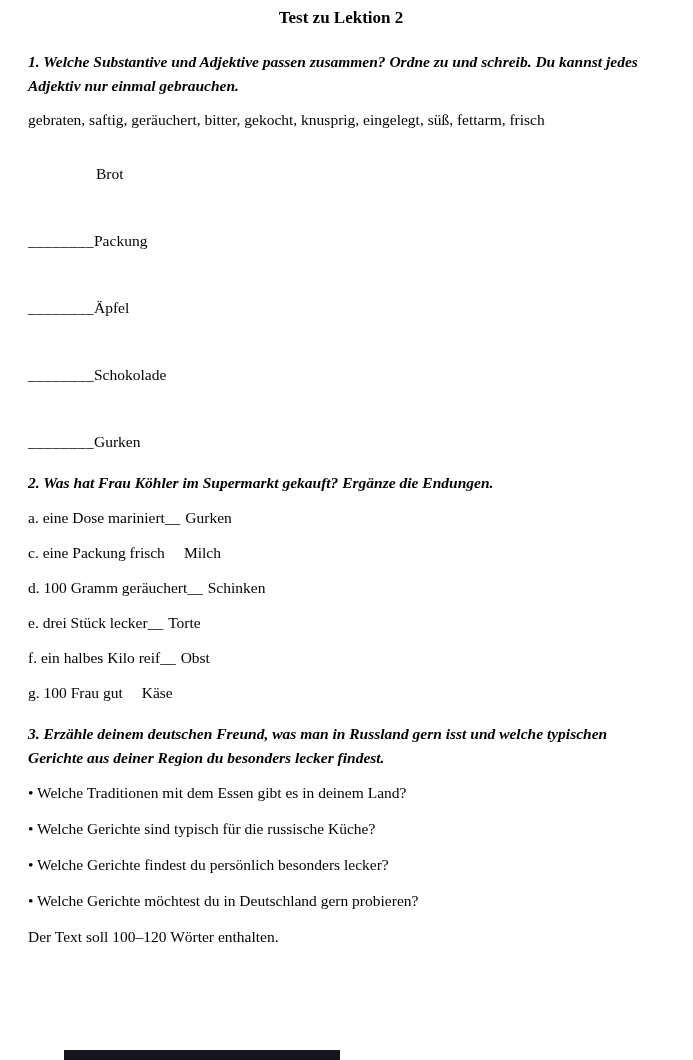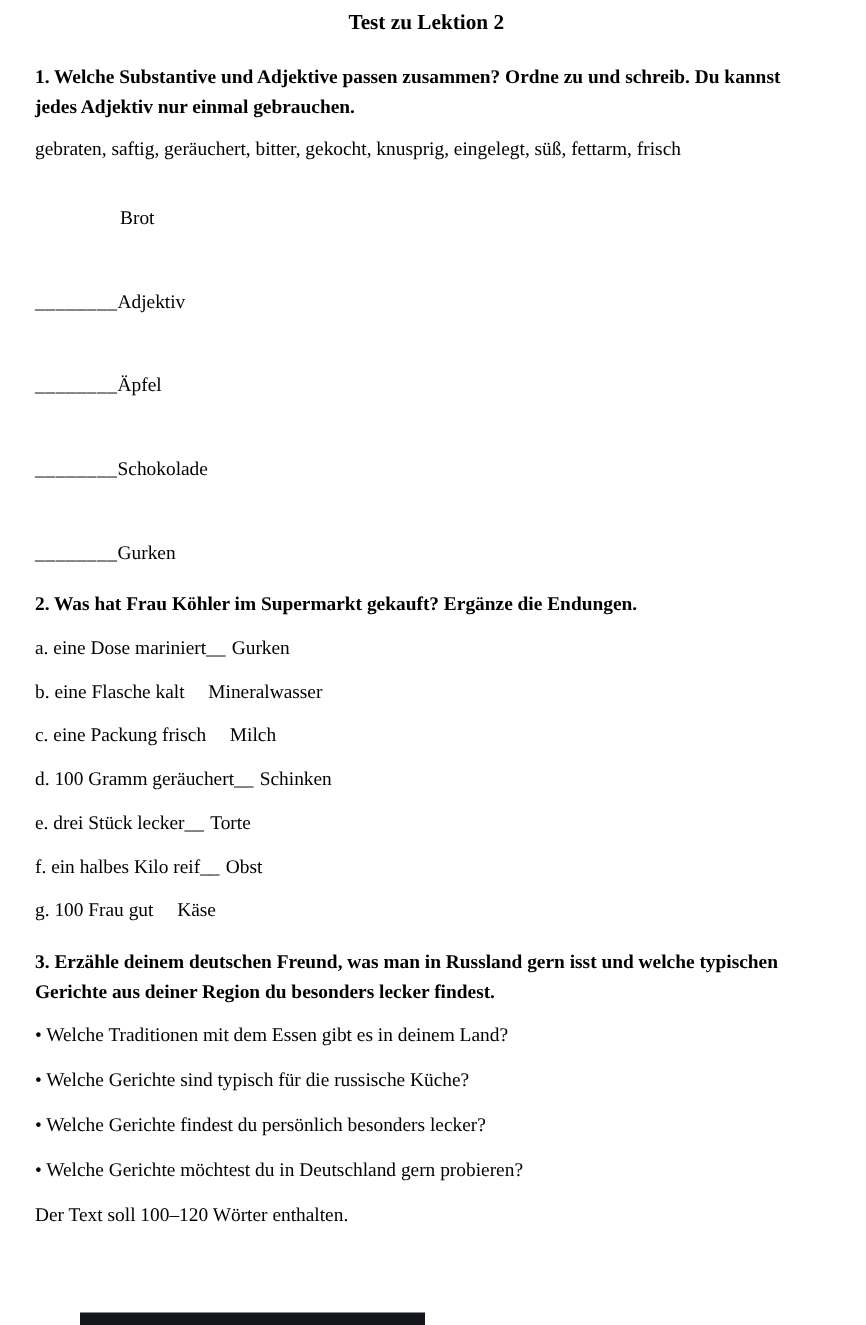--- a/index.html
+++ b/index.html
@@ -22,20 +22,21 @@
   .title {
     font-size: 17px;
     font-weight: bold;
     text-align: center;
     margin: 0 0 22px 0;
   }
   .sec-heading {
     font-weight: bold;
     line-height: 1.55;
     margin: 0 16px 13px 0;
+    font-style: italic;
   }
   .word-bank {
     margin: 0 0 18px 0;
   }
   .fill-item {
     margin: 0 0 15px 0;
     line-height: 20px;
   }
   .fill-item.indent .word {
     padding-left: 66px;
@@ -83,43 +84,40 @@
   <h1 class="title">Test zu Lektion 2</h1>
 
   <p class="sec-heading">1. Welche Substantive und Adjektive passen zusammen? Ordne zu und schreib. Du kannst jedes Adjektiv nur einmal gebrauchen.</p>
   <p class="word-bank">gebraten, saftig, geräuchert, bitter, gekocht, knusprig, eingelegt, süß, fettarm, frisch</p>
 
   <div>
     <div class="fill-item indent">
       <span class="blank"></span><span class="word">Brot</span>
     </div>
     <div class="fill-item">
-      <span class="blank">________</span><span class="word">Adjektiv</span>
+      <span class="blank">________</span><span class="word">Packung</span>
     </div>
     <div class="fill-item">
       <span class="blank">________</span><span class="word">Äpfel</span>
     </div>
     <div class="fill-item">
       <span class="blank">________</span><span class="word">Schokolade</span>
     </div>
     <div class="fill-item">
       <span class="blank">________</span><span class="word">Gurken</span>
     </div>
   </div>
 
   <div class="section-gap"></div>
 
   <p class="sec-heading">2. Was hat Frau Köhler im Supermarkt gekauft? Ergänze die Endungen.</p>
 
   <div>
     <div class="s2-item">
       <span>a. eine Dose mariniert</span><span class="s2-blank">__</span><span>Gurken</span>
-    </div>
-    <div class="s2-item">
-      <span>b. eine Flasche kalt</span><span class="s2-blank"></span><span>Mineralwasser</span>
     </div>
     <div class="s2-item">
       <span>c. eine Packung frisch</span><span class="s2-blank"></span><span>Milch</span>
     </div>
     <div class="s2-item">
       <span>d. 100 Gramm geräuchert</span><span class="s2-blank">__</span><span>Schinken</span>
     </div>
     <div class="s2-item">
       <span>e. drei Stück lecker</span><span class="s2-blank">__</span><span>Torte</span>
     </div>

